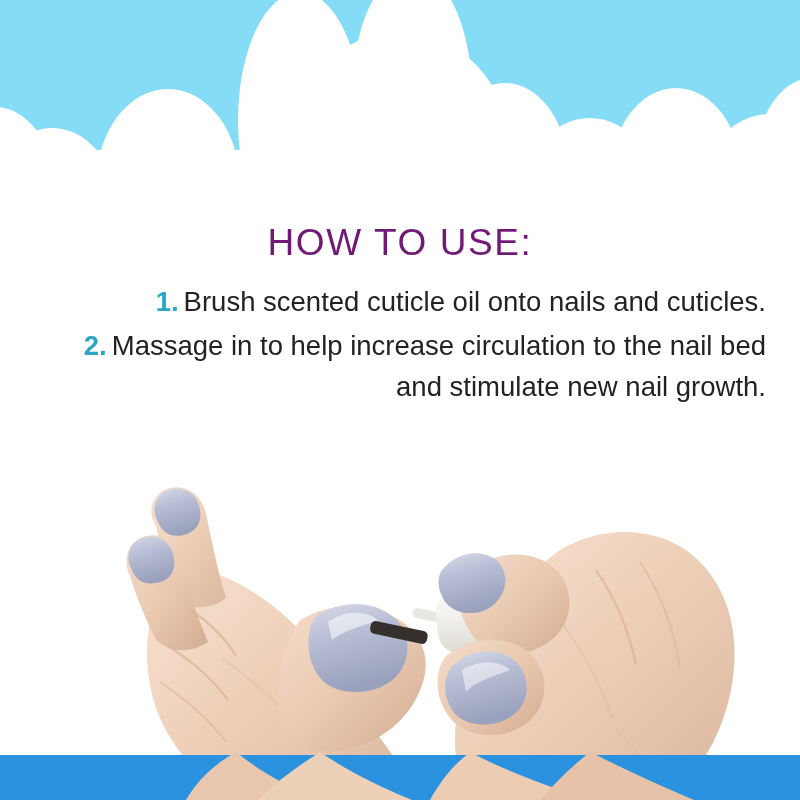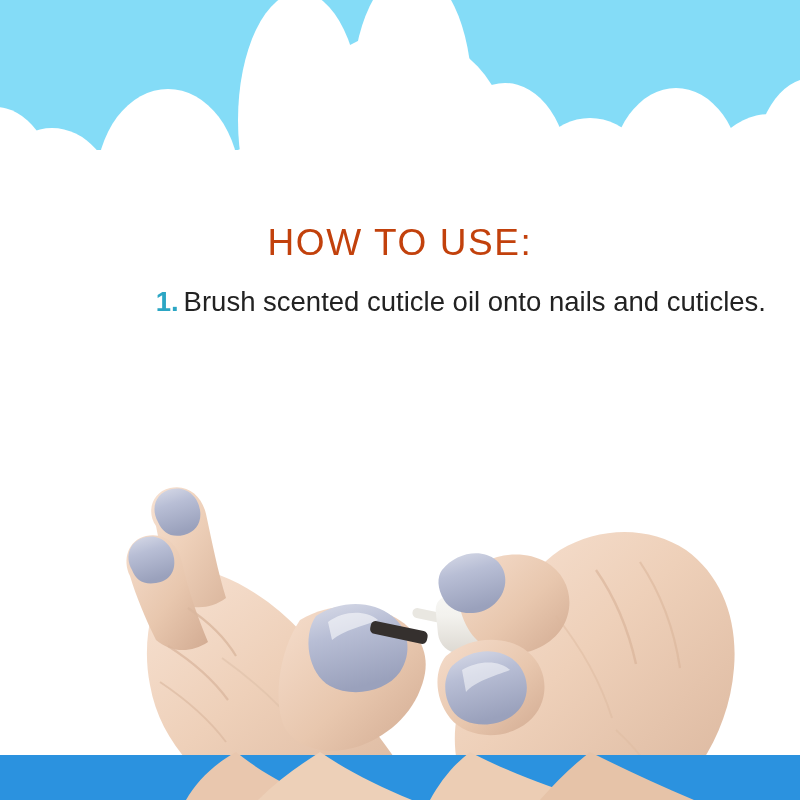--- a/index.html
+++ b/index.html
@@ -39,21 +39,21 @@
   
   .headline {
     position: absolute;
     left: 0;
     top: 222px;
     width: 800px;
     text-align: center;
     font-size: 37px;
     letter-spacing: 1.6px;
     font-weight: 400;
-    color: #c2410c;
+    color: #701a75;
     font-family: "Liberation Sans", sans-serif;
   }
 
   
   .steps {
     position: absolute;
     left: 50px;
     top: 282px;
     width: 716px;
     color: #222222;
@@ -141,20 +141,23 @@
         <path d="M726 198 L748 158 L772 206 Z" fill="#ffffff"></path>
       </g>
     </svg>
   </div>
 
   <div class="headline">HOW TO USE:</div>
 
   <div class="steps">
     <div class="step">
       <span class="step-num">1.</span><span class="step-text">Brush scented cuticle oil onto nails and cuticles.</span>
+    </div>
+    <div class="step">
+      <span class="step-num">2.</span><span class="step-text">Massage in to help increase circulation to the nail bed and stimulate new nail growth.</span>
     </div>
   </div>
 
   <div class="photo">
     <svg width="800" height="370" viewBox="0 0 800 370" xmlns="http://www.w3.org/2000/svg" aria-hidden="true">
       <defs>
         <linearGradient id="skin" x1="0" y1="0" x2="1" y2="1">
           <stop offset="0%" stop-color="#f7e2d3"></stop>
           <stop offset="45%" stop-color="#eed0b9"></stop>
           <stop offset="100%" stop-color="#dbb79e"></stop>

